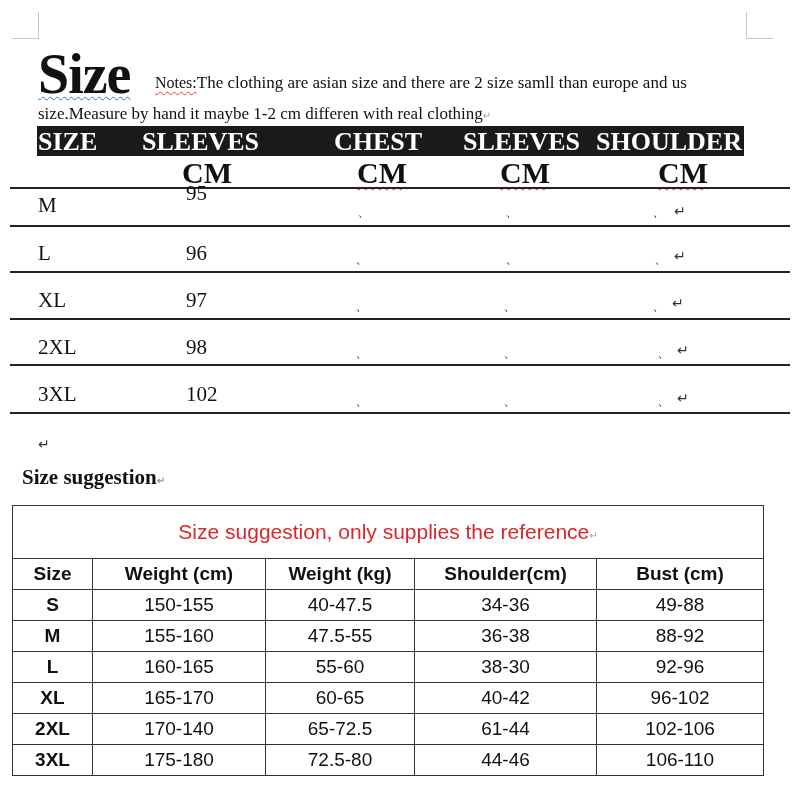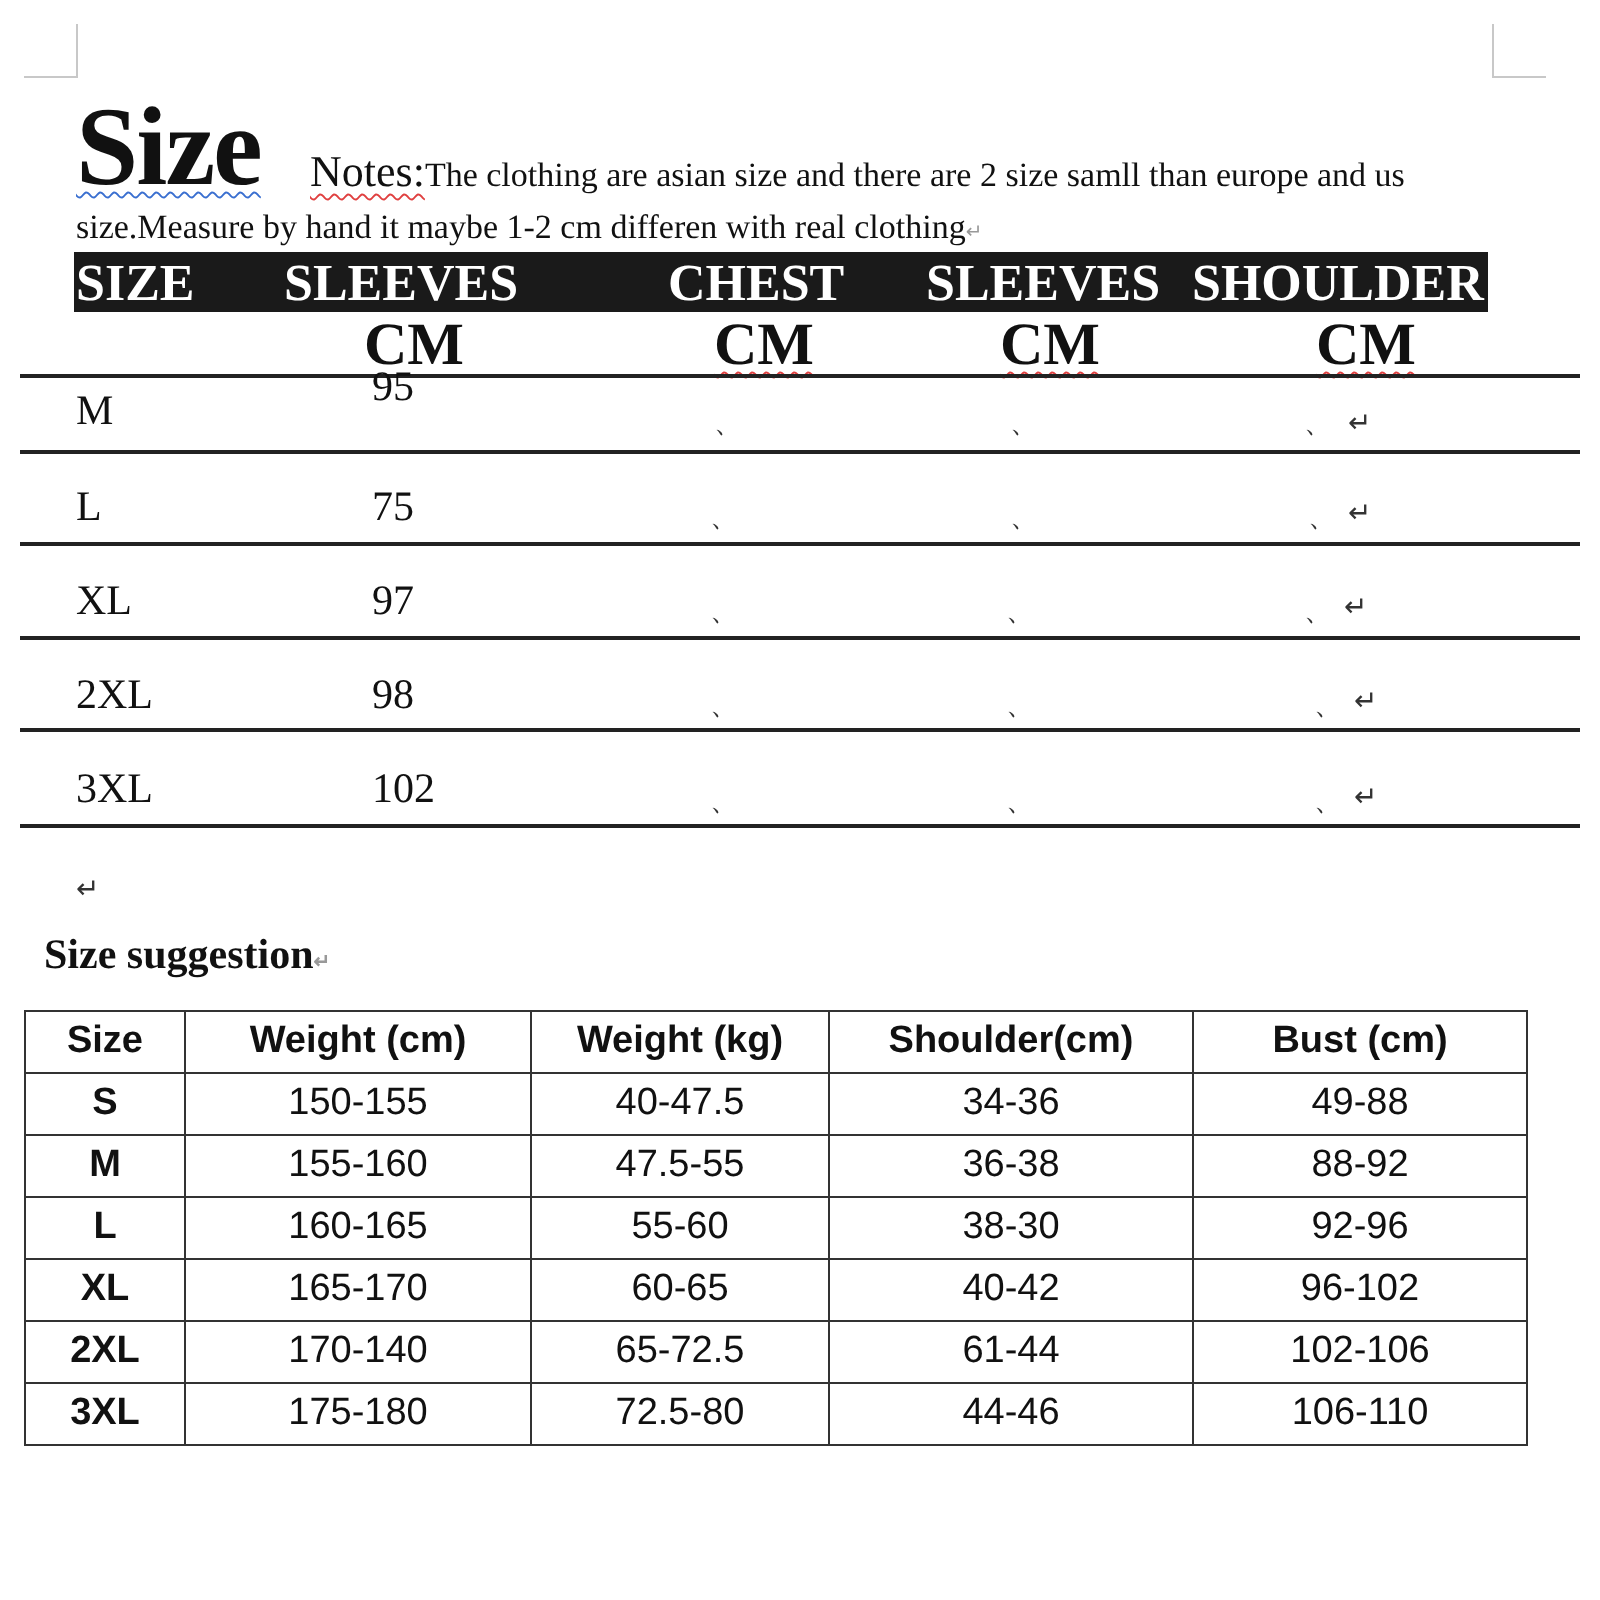--- a/index.html
+++ b/index.html
@@ -3,21 +3,21 @@
 <meta charset="utf-8">
 <style>
   html, body { margin:0; padding:0; }
   body { width:800px; height:800px; background:#ffffff; position:relative; overflow:hidden; font-family:"Liberation Serif", serif; color:#111; }
   .corner { position:absolute; border-color:#c8c8c8; border-style:solid; width:26px; height:26px; }
   .corner.tl { left:12px; top:12px; border-width:0 1px 1px 0; }
   .corner.tr { left:746px; top:12px; border-width:0 0 1px 1px; }
 
   .size-title { position:absolute; left:38px; top:44px; font-family:"Liberation Serif", serif; font-weight:bold; font-size:56px; line-height:60px; letter-spacing:-1px; }
   .notes-line1 { position:absolute; left:155px; top:73px; font-size:17px; white-space:nowrap; }
-  .notes-label { font-size:22px; }
+  .notes-label { font-size:16px; }
   .notes-line2 { position:absolute; left:38px; top:104px; font-size:17px; white-space:nowrap; }
   .squig-red { text-decoration: underline wavy #e04040; text-decoration-thickness:1px; text-underline-offset:3px; }
   .squig-blue { text-decoration: underline wavy #3a6fd0; text-decoration-thickness:1px; text-underline-offset:3px; }
   .pmark { color:#999; font-size:10px; }
 
   .hdr-bar { position:absolute; left:37px; top:126px; width:707px; height:30px; background:#1a1a1a; }
   .hdr-cell { position:absolute; top:127px; color:#fff; font-weight:bold; font-size:26px; line-height:30px; white-space:nowrap; }
   .unit-cell { position:absolute; top:157px; font-weight:bold; font-size:30px; line-height:32px; white-space:nowrap; }
 
   .rule { position:absolute; left:10px; width:780px; height:2px; background:#222; }
@@ -67,21 +67,21 @@
 <div class="rule" style="top:412px"></div>
 
 <div class="row-cell" style="left:38px; top:193px">M</div>
 <div class="row-cell" style="left:186px; top:181px">95</div>
 <div class="tick" style="left:357px; top:203px">、</div>
 <div class="tick" style="left:505px; top:203px">、</div>
 <div class="tick" style="left:652px; top:203px">、</div>
 <div class="tick pmark" style="left:674px; top:203px">↵</div>
 
 <div class="row-cell" style="left:38px; top:241px">L</div>
-<div class="row-cell" style="left:186px; top:241px">75</div>
+<div class="row-cell" style="left:186px; top:241px">96</div>
 <div class="tick" style="left:355px; top:250px">、</div>
 <div class="tick" style="left:505px; top:250px">、</div>
 <div class="tick" style="left:654px; top:250px">、</div>
 <div class="tick pmark" style="left:674px; top:248px">↵</div>
 
 <div class="row-cell" style="left:38px; top:288px">XL</div>
 <div class="row-cell" style="left:186px; top:288px">97</div>
 <div class="tick" style="left:355px; top:297px">、</div>
 <div class="tick" style="left:503px; top:297px">、</div>
 <div class="tick" style="left:652px; top:297px">、</div>
@@ -107,20 +107,23 @@
 
 <table class="sugg">
   <colgroup>
     <col style="width:80px">
       <col style="width:173px">
       <col style="width:149px">
       <col style="width:182px">
       <col style="width:167px">
   </colgroup>
   <tbody>
+      <tr>
+    <td class="caption" colspan="5"><span>Size suggestion,  only supplies the reference</span><span class="pmark">↵</span></td>
+  </tr>
   <tr class="head">
     <td>Size</td>
     <td>Weight (cm)</td>
     <td>Weight (kg)</td>
     <td>Shoulder(cm)</td>
     <td>Bust (cm)</td>
   </tr>
   <tr>
     <td class="sizecol">S</td>
     <td>150-155</td>

